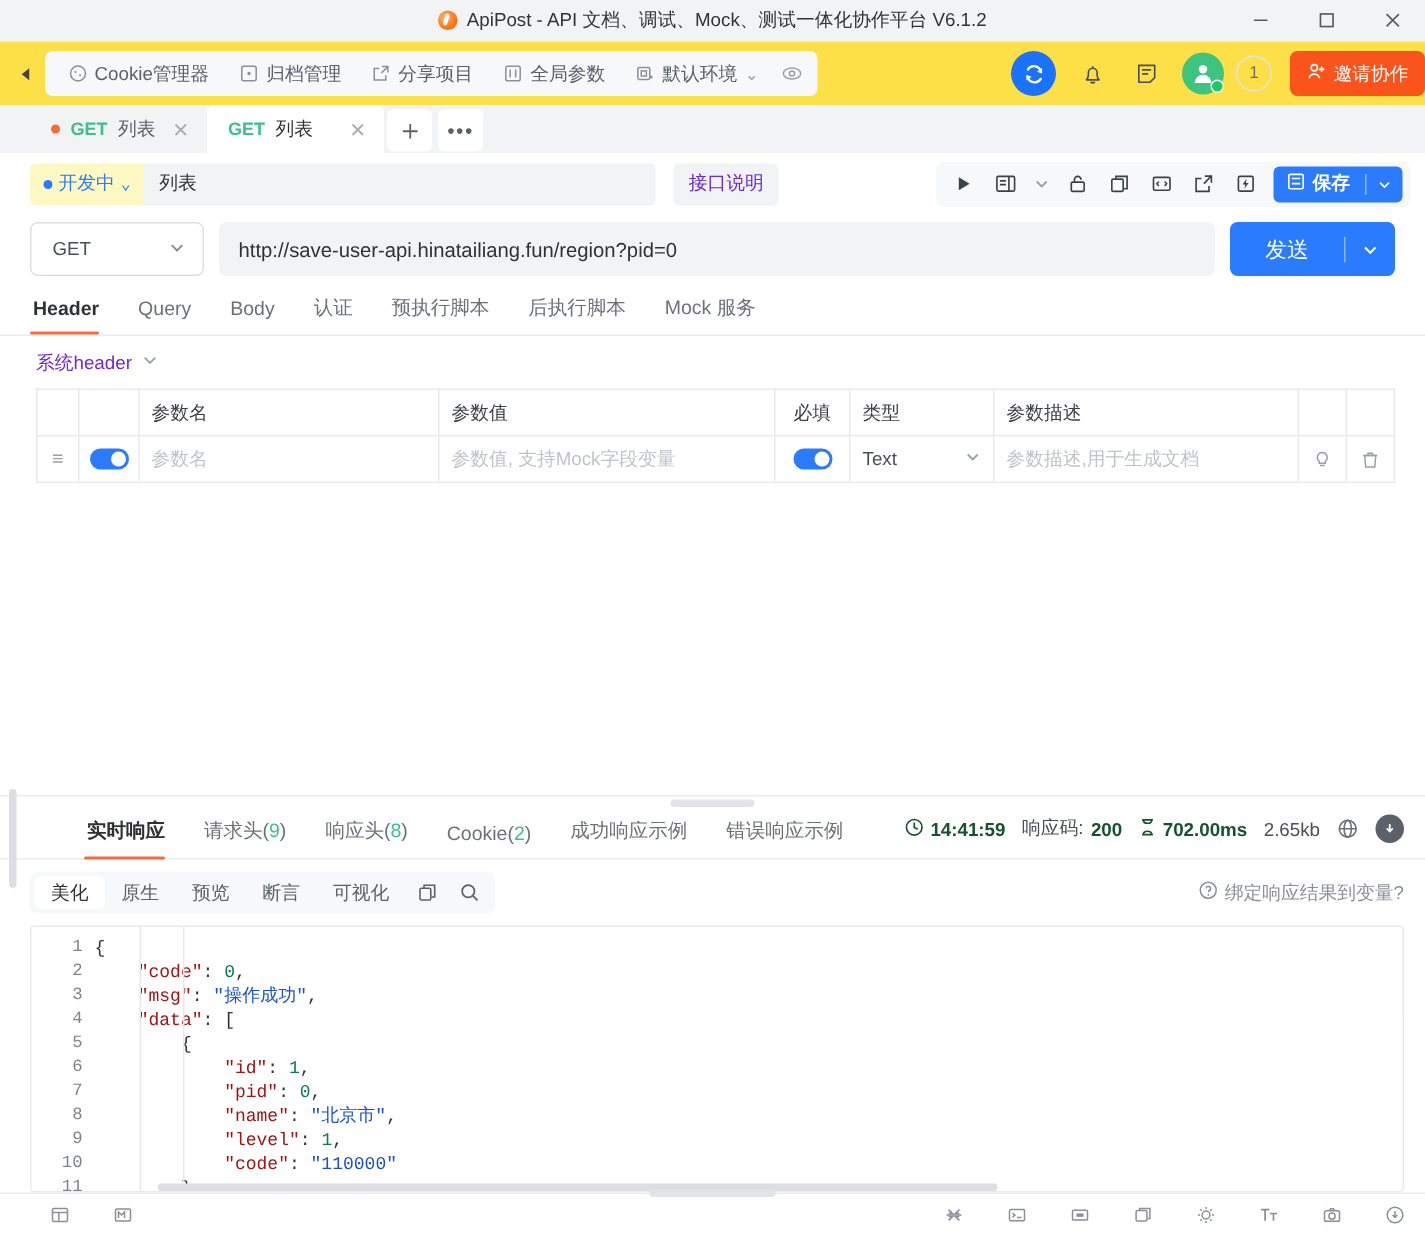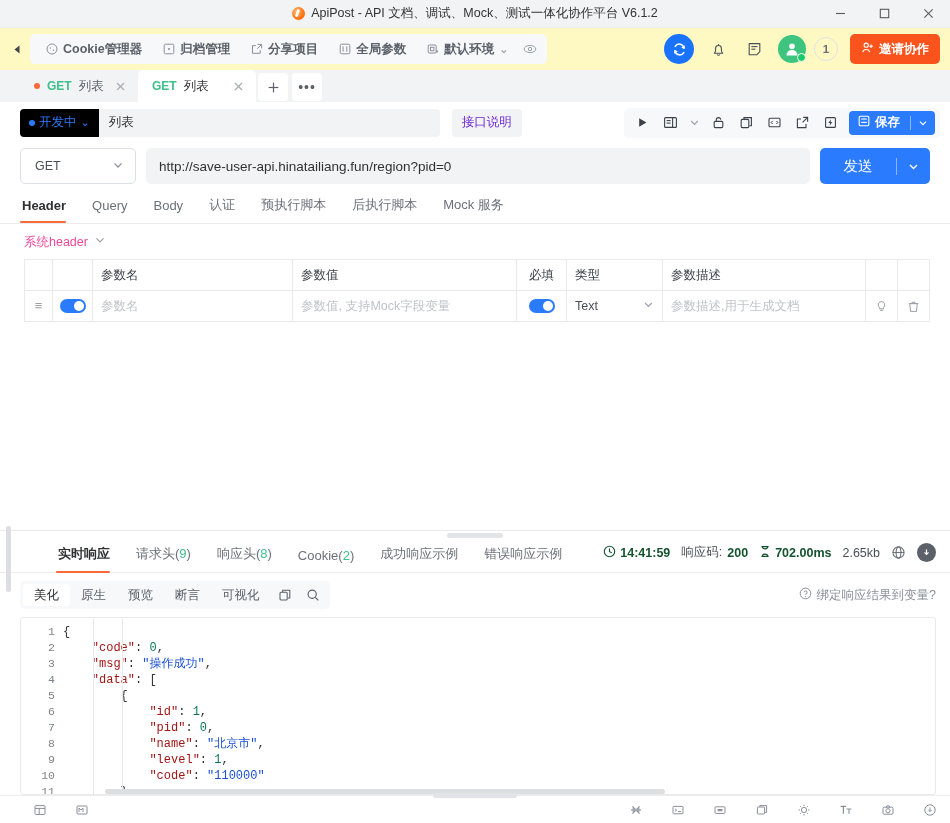--- a/index.html
+++ b/index.html
@@ -28,21 +28,21 @@
   }
   .logo-dot::after{
     content:""; position:absolute; left:4px; top:2px; width:3px; height:8px;
     background:#fff; border-radius:2px; transform:rotate(18deg);
   }
   .win-ctrls { margin-left:auto; display:flex; align-items:center; height:28px; z-index:2;}
   .win-btn { width:44px; height:28px; display:flex; align-items:center; justify-content:center; color:#5a5a5a; }
   .win-btn svg { display:block; }
 
   
-  .topnav { height:42px; flex:0 0 42px; display:flex; align-items:center; padding:0 10px 0 4px; background:#fef9c3;font-weight:bold; }
+  .topnav { height:42px; flex:0 0 42px; display:flex; align-items:center; padding:0 0 0 4px; background:#fde047; }
   .nav-back { width:26px; height:26px; display:flex; align-items:center; justify-content:center; color:#444; }
   .nav-pills { display:flex; align-items:center; gap:2px; background:#f7f8fa; border-radius:5px; padding:3px 6px; height:30px; }
   .nav-pill { display:flex; align-items:center; gap:5px; padding:0 9px; height:24px; font-size:12.5px; color:#5b6069; border-radius:4px; white-space:nowrap; }
   .nav-pill .ic { display:flex; width:13px; height:13px; align-items:center; justify-content:center; color:#8a8f99; }
   .eye-btn { display:flex; align-items:center; justify-content:center; width:22px; height:24px; color:#9aa0a8; }
   .topnav-right { margin-left:auto; display:flex; align-items:center; gap:12px; }
   .sync-btn { width:30px; height:30px; border-radius:50%; background:#1a73ff; display:flex; align-items:center; justify-content:center; color:#fff; }
   .icon-btn { width:24px; height:24px; display:flex; align-items:center; justify-content:center; color:#4a4f57; }
   .avatar { width:28px; height:28px; border-radius:50%; background:#3dc47e; display:flex; align-items:center; justify-content:center; position:relative; }
   .avatar::after{ content:""; position:absolute; right:0px; bottom:1px; width:7px; height:7px; border-radius:50%; background:#18c964; border:1.5px solid #fff; }
@@ -58,21 +58,21 @@
   .tab .tname { color:#5b6069; }
   .tab.active .tname { color:#303133; }
   .tab .xclose { margin-left:auto; color:#a8adb4; display:flex; width:15px; height:15px; align-items:center; justify-content:center; }
   .tab-plus, .tab-more { width:30px; height:28px; display:flex; align-items:center; justify-content:center; color:#5b6069; background:#fff; border-radius:4px; margin:0 2px 1px 2px; }
   .tab-more { letter-spacing:1px; font-size:14px; }
 
   
   .main { flex:1 1 auto; background:#fff; display:flex; flex-direction:column; min-height:0; position:relative; }
 
   .reqhead { height:37px; display:flex; align-items:center; padding:4px 10px 0 20px; gap:0; }
-  .status-pill { display:flex; align-items:center; gap:4px; background:#000000; border-radius:4px 0 0 4px; height:28px; padding:0 9px; font-size:12.5px; color:#2b7bff; }
+  .status-pill { display:flex; align-items:center; gap:4px; background:#fef9c3; border-radius:4px 0 0 4px; height:28px; padding:0 9px; font-size:12.5px; color:#2b7bff;font-family:Liberation Mono, monospace; }
   .status-pill .sdot { width:6px; height:6px; border-radius:50%; background:#2b7bff; }
   .name-input { flex:0 0 341px; height:28px; background:#f2f3f5; border:none; font-size:12.5px; color:#303133; padding:0 10px; outline:none; border-radius:0 4px 4px 0;
                 font-family:"Liberation Sans","DejaVu Sans",sans-serif; }
   .desc-btn { margin-left:12px; font-size:12.5px; color:#6d28d9; background:#f2f3f5; height:28px; display:flex; align-items:center; padding:0 10px; border-radius:4px; }
   .req-tools { margin-left:auto; display:flex; align-items:center; gap:2px; background:#f7f8fa; border-radius:5px; padding:3px 5px; height:30px; }
   .tool { width:26px; height:24px; display:flex; align-items:center; justify-content:center; color:#3c4149; }
   .save-btn { background:#2b7bff; color:#fff; border-radius:4px; height:24px; display:flex; align-items:center; font-size:12.5px; margin-left:4px; }
   .save-btn .lbl { display:flex; align-items:center; gap:5px; padding:0 10px 0 9px; font-weight:600;}
   .save-btn .sep { width:1px; height:14px; background:rgba(255,255,255,.45); }
   .save-btn .car { padding:0 7px; display:flex; align-items:center; }
@@ -87,21 +87,21 @@
 
   .reqtabs { display:flex; align-items:center; gap:0; padding:12px 20px 0 20px; border-bottom:1px solid #ececec; }
   .rtab { font-size:13px; color:#6c7179; padding:0 13px 9px 13px; position:relative; white-space:nowrap; }
   .rtab:first-child { padding-left:2px; }
   .rtab.active { color:#303133; font-weight:600; }
   .rtab.active::after { content:""; position:absolute; left:2px; right:13px; bottom:-1px; height:2px; background:#fa6a3c; border-radius:1px; }
   .rtab:first-child.active::after { left:0; right:13px; }
 
   .imp-row { display:flex; align-items:center; gap:20px; padding:11px 20px 0 24px; }
   .imp-link { display:flex; align-items:center; gap:4px; font-size:12.5px; color:#5b6069; }
-  .syshdr { display:flex; align-items:flex-start; gap:6px; padding:10px 20px 0 24px; font-size:12.5px; color:#ec4899; }
+  .syshdr { display:flex; align-items:flex-start; gap:6px; padding:10px 20px 0 24px; font-size:12.5px; color:#6d28d9; }
 
   
   .tablewrap { padding:8px 20px 0 24px; }
   table.params { width:100%; border-collapse:collapse; table-layout:fixed; font-size:12.5px; }
   table.params th, table.params td { border:1px solid #e8eaed; height:31px; padding:0 8px; text-align:left; font-weight:normal; color:#4a4f57; vertical-align:middle; }
   table.params th { background:#fff; color:#3c4149; }
   .c-drag { width:28px; padding:0 !important; text-align:center !important; }
   .c-chk  { width:40px; padding:0 !important; text-align:center !important; }
   .c-req  { width:50px; text-align:center !important; padding:0 !important; }
   .c-type { width:96px; }

